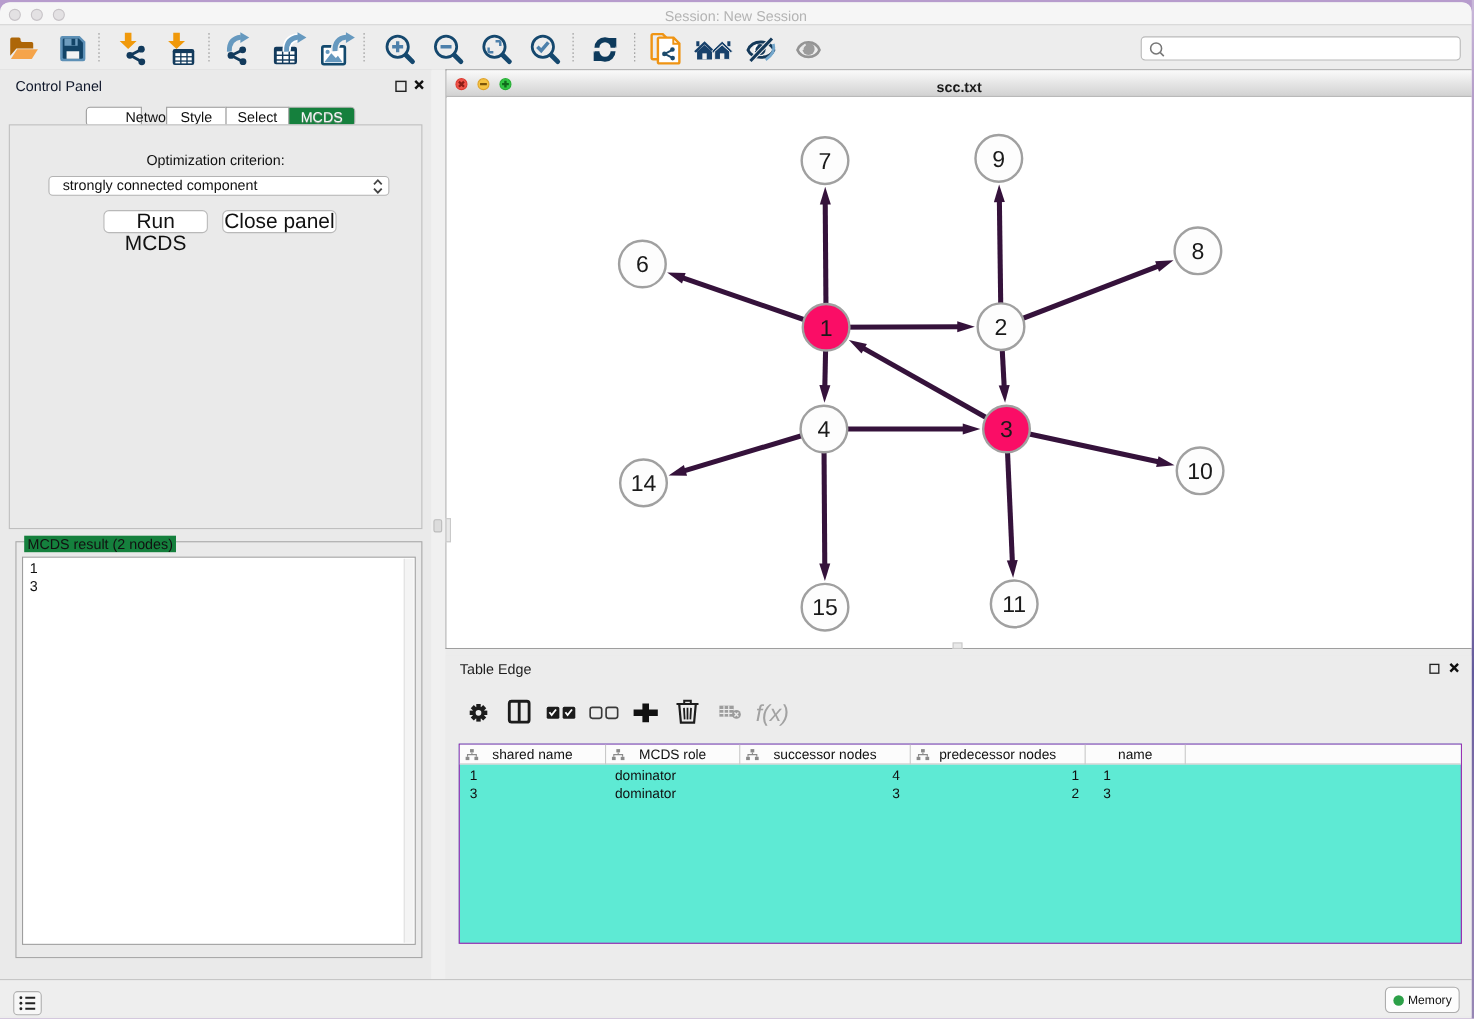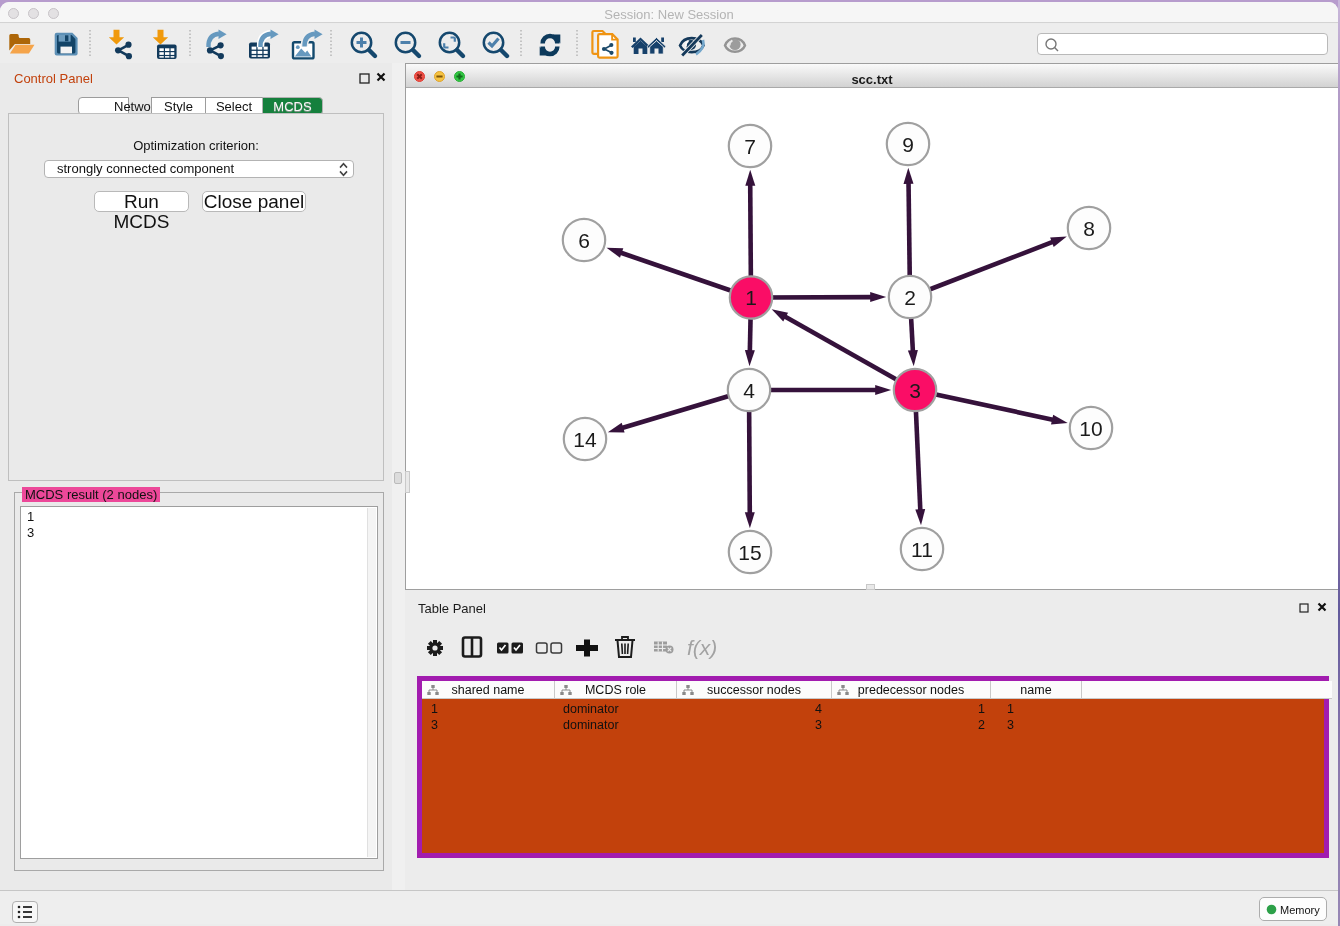--- a/index.html
+++ b/index.html
@@ -6,39 +6,39 @@
 html,body { width:1340px; height:926px; overflow:hidden; }
 body { font-family:"Liberation Sans", sans-serif; background:#b79ccd; position:relative; }
 .abs { position:absolute; }
 #win { position:absolute; left:0; top:2px; width:1338px; height:924px; background:#ececec; border-radius:9px 9px 0 0; overflow:hidden; }
 #titlebar { position:absolute; left:0; top:0; width:1338px; height:21px; background:#f6f6f6; border-bottom:1px solid #d3d3d3; }
 .tl { position:absolute; top:5.5px; width:11px; height:11px; border-radius:50%; background:#e3e1e3; border:1px solid #c7c3c7; }
 #wtitle { position:absolute; top:5px; left:0; width:100%; text-align:center; font-size:13px; color:#b4b4b4; }
 #toolbar { position:absolute; left:0; top:22px; width:1338px; height:40px; background:#ededed; border-bottom:1px solid #c9c9c9; }
 #searchbox { position:absolute; left:1037px; top:9px; width:291px; height:22px; background:#fff; border:1px solid #b9b9b9; border-radius:4px; }
 #cpanel { position:absolute; left:0; top:61px; width:392px; height:827px; background:#eaeaea; }
-#cpanel-title { position:absolute; left:14px; top:8px; font-size:13px; color:#c2410c; }
+#cpanel-title { position:absolute; left:14px; top:8px; font-size:13px; color:#0f172a; }
 .tab { position:absolute; top:34px; height:18px; background:#fff; border:1px solid #9c9c9c; font-size:13px; color:#111; text-align:center; line-height:17px; }
 #innerpanel { position:absolute; left:8px; top:50px; width:376px; height:368px; border:1px solid #bfbfbf; background:#eaeaea; }
 #optlabel { position:absolute; left:0; top:75px; width:100%; text-align:center; font-size:13px; color:#111; }
 #combo { position:absolute; left:44px; top:97px; width:310px; height:18px; background:#fff; border:1px solid #b3b3b3; border-radius:4px; font-size:13px; color:#111; line-height:16px; padding-left:12px; }
 .btn { position:absolute; top:128px; height:21px; background:#fff; border:1px solid #b9b9b9; border-radius:5px; font-size:19px; color:#111; text-align:center; line-height:20px; }
 #fieldset { position:absolute; left:14px; top:429px; width:370px; height:379px; border:1px solid #a9a9a9; }
-#fieldlegend { position:absolute; left:7px; top:-6px; background:#ec4899; padding:0 3px; font-size:13px; color:#111; }
+#fieldlegend { position:absolute; left:7px; top:-6px; background:#15803d; padding:0 3px; font-size:13px; color:#111; }
 #fieldtext { position:absolute; left:5px; top:13px; width:358px; height:353px; background:#fff; border:1px solid #9e9e9e; font-size:13px; color:#111; padding:2px 0 0 6px; line-height:16px; }
 #splitter { position:absolute; left:392px; top:61px; width:13px; height:827px; background:#f0f0f0; }
 #netwin { position:absolute; left:405px; top:61px; width:933px; height:527px; border:1px solid #9e9e9e; border-right:none; background:#fff; }
 #nettitle { position:absolute; left:0; top:0; width:100%; height:24px; background:linear-gradient(#fafafa,#d2d2d2); border-bottom:1px solid #a9a9a9; }
 .light { position:absolute; top:6.5px; width:11px; height:11px; border-radius:50%; }
 #netname { position:absolute; top:8px; left:0; width:100%; text-align:center; font-size:13px; font-weight:bold; color:#1a1a1a; }
 #canvas { position:absolute; left:0; top:25px; width:932px; height:500px; background:#fff; }
 #tpanel { position:absolute; left:405px; top:594px; width:935px; height:294px; background:#ececec; }
 #tpanel-title { position:absolute; left:13px; top:5px; font-size:13px; color:#1c1c1c; }
 #ttoolbar { position:absolute; left:13px; top:28px; width:910px; height:40px; }
-#tbl { position:absolute; left:12px; top:80px; width:912px; height:182px; background:#c2410c; border:5px solid #a21caf; }
+#tbl { position:absolute; left:12px; top:80px; width:912px; height:182px; background:#5eead4; border:1px solid #a21caf; }
 .th { position:absolute; top:0; height:18px; border-right:1px solid #c9c9c9; font-size:12.5px; color:#111; text-align:center; line-height:18px; }
 .td { position:absolute; font-size:12.5px; color:#111; height:16px; line-height:16px; }
 #btabs { position:absolute; left:0; top:270px; width:935px; height:21px; }
 .btab { position:absolute; top:0; height:19px; background:#fff; border:1px solid #a5a5a5; font-size:13px; color:#111; text-align:center; line-height:17px; border-radius:3px 3px 0 0; }
 #statusbar { position:absolute; left:0; top:888px; width:1338px; height:34px; background:#eeeeee; border-top:1px solid #c6c6c6; }
 #memorybtn { position:absolute; left:1259px; top:6px; width:68px; height:24px; background:#fdfdfd; border:1px solid #adadad; border-radius:5px; font-size:11px; color:#111; }
 #listbtn { position:absolute; left:12px; top:10px; width:26px; height:22px; background:#f7f7f7; border:1px solid #b0b0b0; border-radius:4px; }
 #rightedge { position:absolute; right:0; top:0; width:2px; height:926px; background:linear-gradient(#c9b8da 0%,#b39cc8 10%,#9e86b8 35%,#8a74a8 55%,#625a9c 66%,#8a77ad 82%,#9787b5 100%); }
 svg text { font-family:"Liberation Sans", sans-serif; }
 </style>
@@ -323,21 +323,21 @@
 <text x="509" y="308.5">3</text>
 <text x="179" y="357.5">14</text>
 <text x="685" y="346.5">10</text>
 <text x="344" y="470.5">15</text>
 <text x="516" y="467.5">11</text>
       </g>
       </svg>
     </div>
   </div>
   <div id="tpanel">
-    <div id="tpanel-title">Table Panel</div>
+    <div id="tpanel-title">Table Edge</div>
     <svg class="abs" style="left:893px;top:6px;" width="36" height="14" viewBox="0 0 36 14">
         <rect x="2" y="2" width="8" height="8" fill="none" stroke="#222" stroke-width="1.2"></rect>
         <path d="M20.5 1.5 L27.5 8.5 M27.5 1.5 L20.5 8.5" stroke="#111" stroke-width="2.2"></path>
       </svg>
     <div id="ttoolbar">
       <svg width="910" height="40" style="position:absolute;left:0;top:0;">
 
         <g transform="translate(17,24)" fill="#1c1c1c">
           <g>
             <rect x="-2" y="-8" width="4" height="16"></rect>

